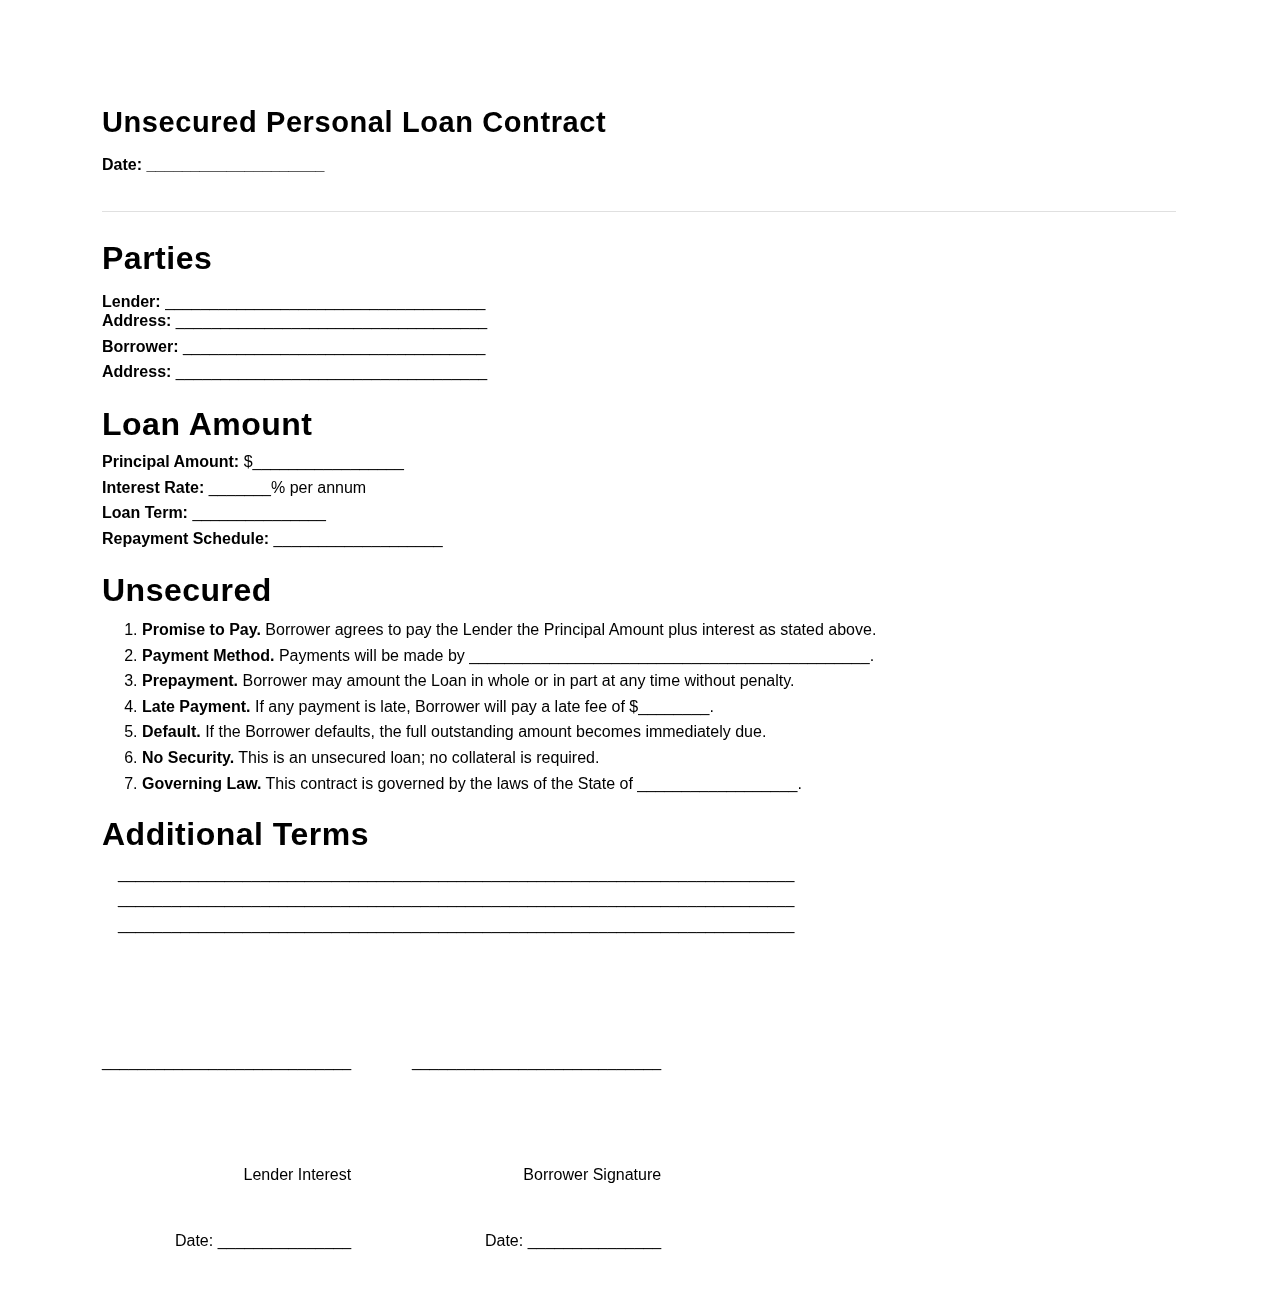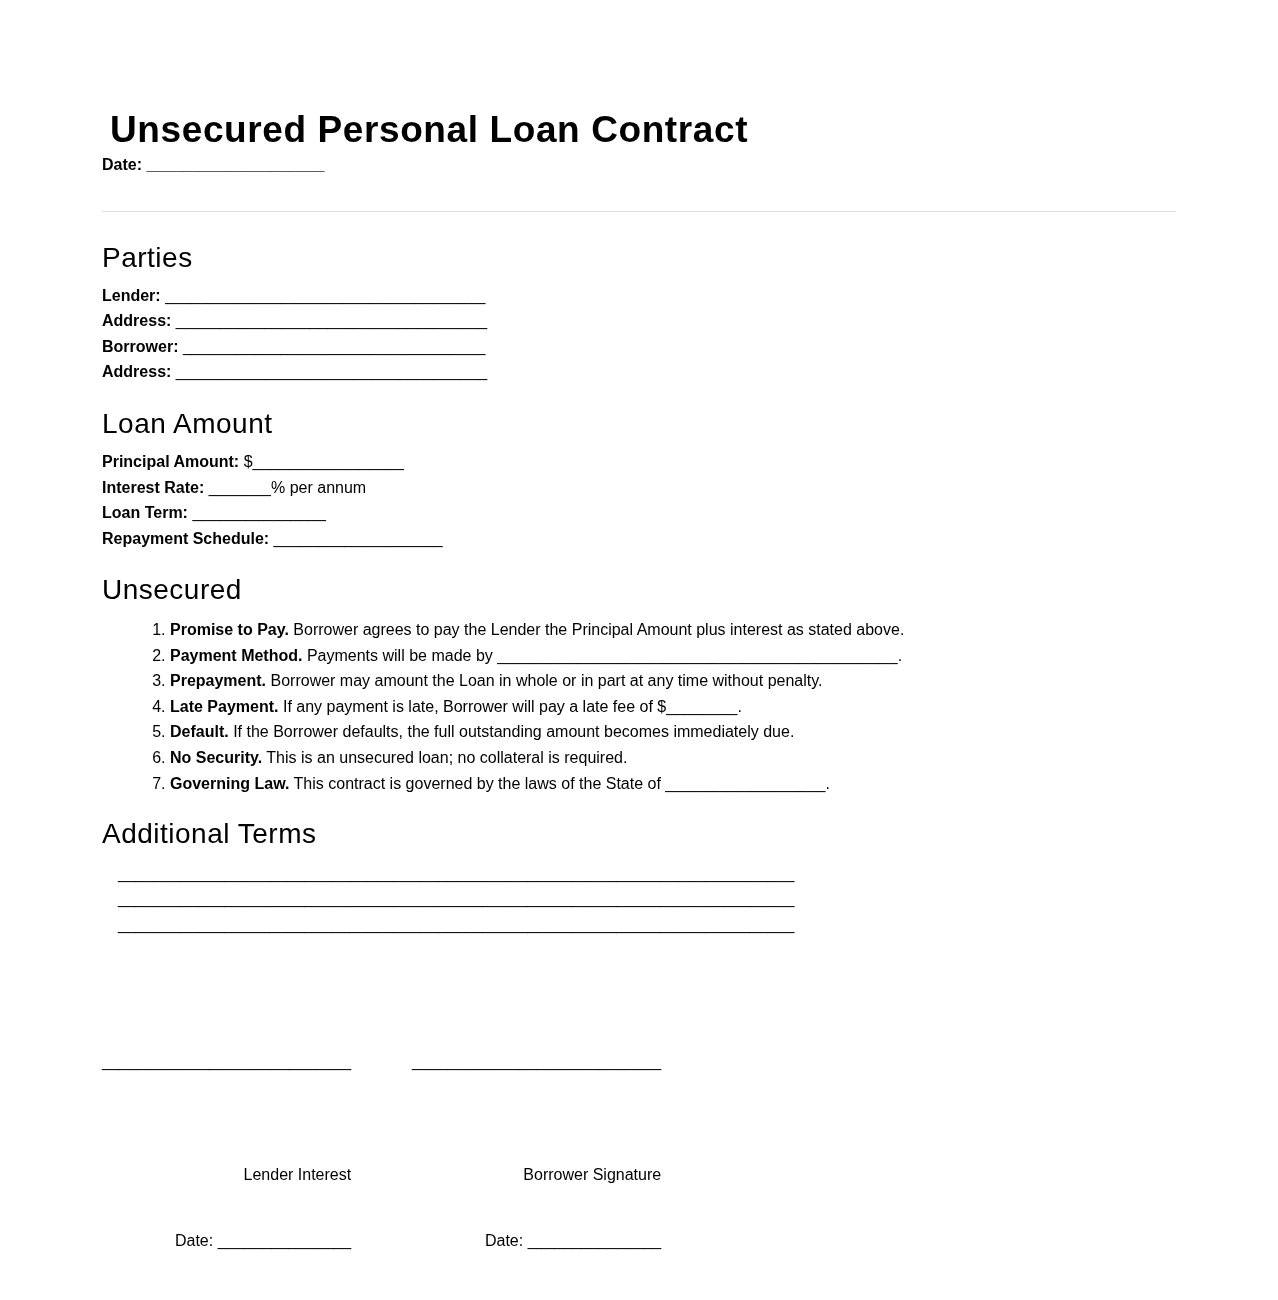--- a/index.html
+++ b/index.html
@@ -2,43 +2,43 @@
 <html><head>
 <meta charset="utf-8">
 <style>
   html, body { margin: 0; padding: 0; background: #ffffff; }
   body {
     width: 1278px; height: 1300px; position: relative;
     font-family: "Liberation Sans", sans-serif; color: #000;
   }
   .page { position: absolute; left: 102px; top: 0; width: 1074px; }
   h1 {
-    position: absolute; left: 0; top: 102px; margin: 8px;
-    font-size: 37px; font-weight: bold; letter-spacing: 0.6px; line-height: 40px;
+    position: absolute; left: 0; top: 102px; margin: 0;
+    font-size: 29px; font-weight: bold; letter-spacing: 0.6px; line-height: 40px;
   }
   .date-line {
     position: absolute; left: 0; top: 155px; font-size: 16px; line-height: 20px; font-weight: bold;
   }
   .divider {
     position: absolute; left: 0; top: 211px; width: 1074px; height: 0;
     border-top: 1px solid #e0e0e0;
   }
   h2 {
-    position: absolute; left: 0; margin: 0; font-size: 28px; font-weight: normal;
+    position: absolute; left: 0; margin: 0; font-size: 32px; font-weight: bold;
     letter-spacing: 0.5px; line-height: 30px;
   }
   .field {
     position: absolute; left: 0; font-size: 16px; line-height: 20px; white-space: pre;
   }
   .field b { font-weight: bold; }
   ol.agreement {
     position: absolute; left: 0; top: 617px; margin: 0; padding-left: 40px;
     font-size: 16px; line-height: 25.6px;
   }
-  ol.agreement li { white-space: pre; margin-left: 28px; }
+  ol.agreement li { white-space: pre; }
   .blank-line {
     position: absolute; left: 16px; font-size: 16px; line-height: 20px; white-space: pre;
   }
   .sig {
     position: absolute; font-size: 16px; line-height: 22px; white-space: pre; text-align: right;
   }
 </style>
 </head>
 <body>
 
@@ -48,21 +48,21 @@
 
   <div class="date-line">
     <b>Date:</b>
     <span>____________________</span>
   </div>
 
   <div class="divider"></div>
 
   <h2 style="top:243px">Parties</h2>
 
-  <div class="field" style="top:286px"><b>Lender:</b> <span>____________________________________</span></div>
+  <div class="field" style="top:292px"><b>Lender:</b> <span>____________________________________</span></div>
   <div class="field" style="top:311px"><b>Address:</b> <span>___________________________________</span></div>
   <div class="field" style="top:337px"><b>Borrower:</b> <span>__________________________________</span></div>
   <div class="field" style="top:362px"><b>Address:</b> <span>___________________________________</span></div>
 
   <h2 style="top:409px">Loan Amount</h2>
 
   <div class="field" style="top:452px"><b>Principal Amount:</b> <span>$</span><span>_________________</span></div>
   <div class="field" style="top:478px"><b>Interest Rate:</b> <span>_______</span><span>% per annum</span></div>
   <div class="field" style="top:503px"><b>Loan Term:</b> <span>_______________</span></div>
   <div class="field" style="top:529px"><b>Repayment Schedule:</b> <span>___________________</span></div>

